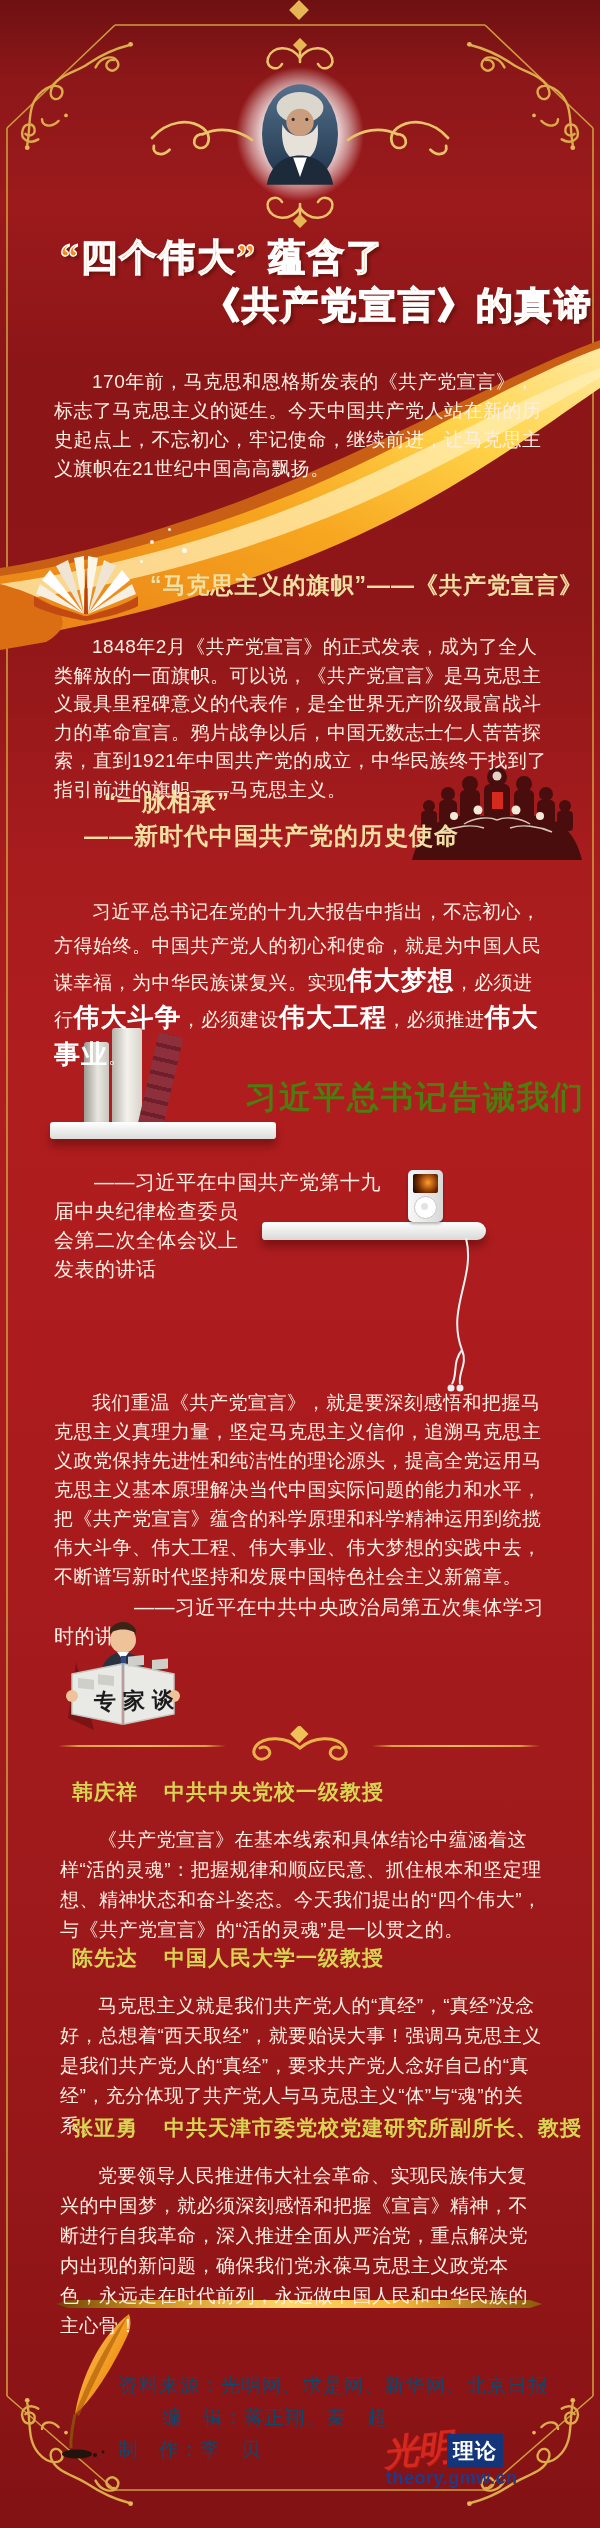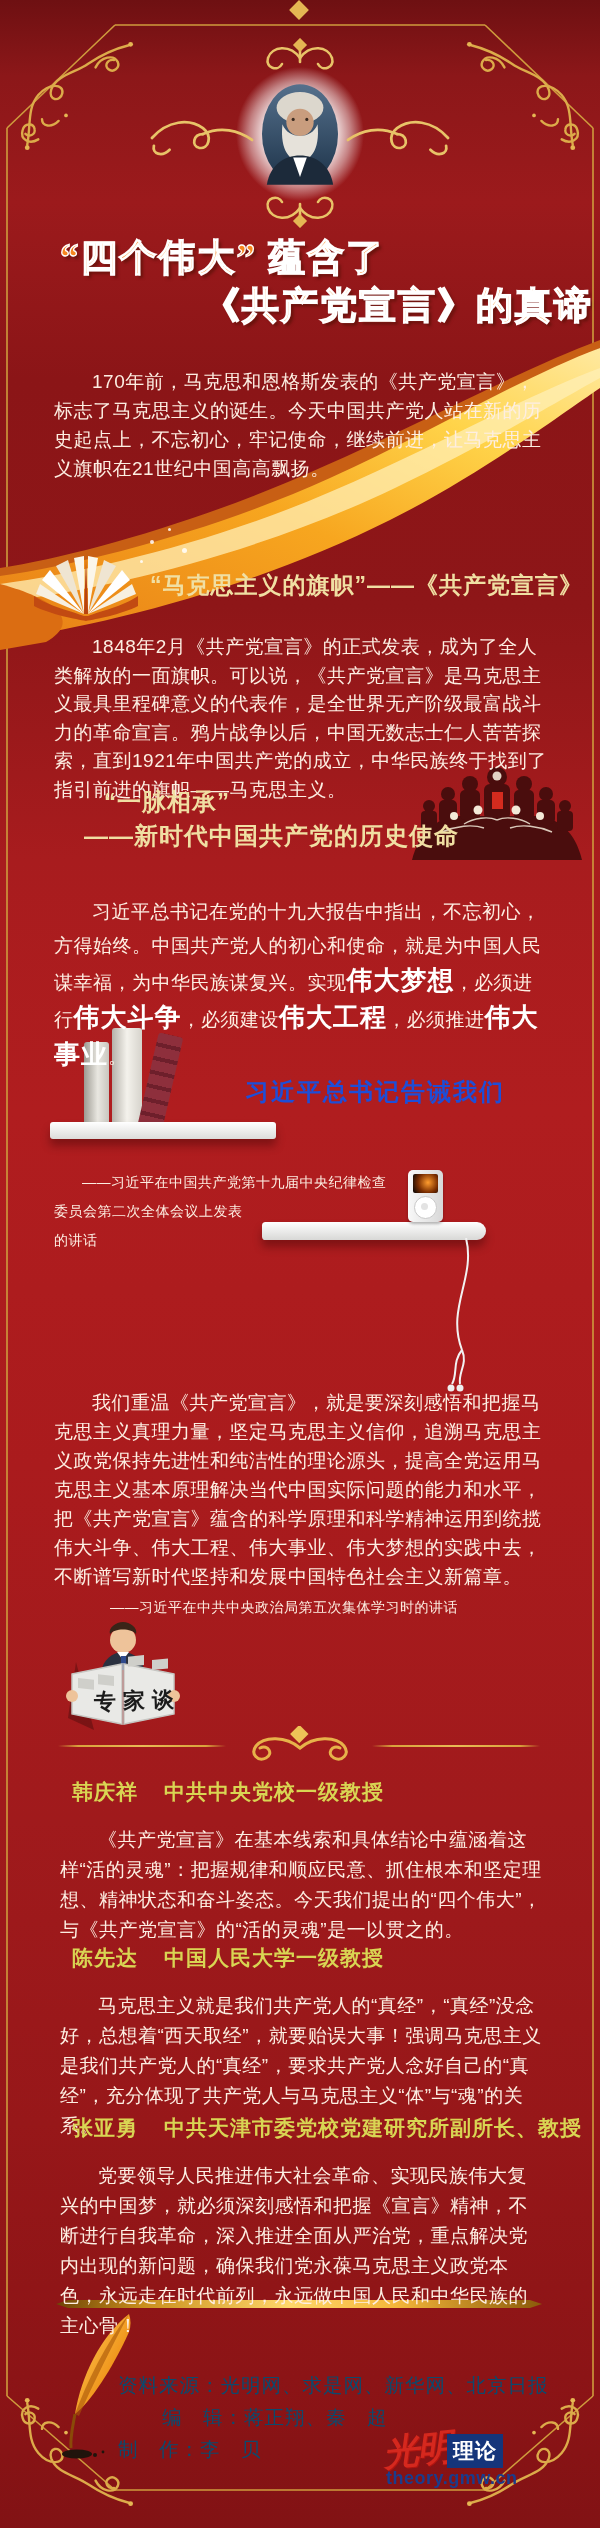--- a/index.html
+++ b/index.html
@@ -44,25 +44,25 @@
   #mission-para{top:876px;line-height:34px;}
   .mission-em{font-size:26px;font-weight:bold;color:#ffffff;letter-spacing:1px;}
   
   .book{position:absolute;z-index:4;border-radius:3px 3px 2px 2px;}
   #book-1{left:84px;top:1042px;width:25px;height:82px;background:linear-gradient(90deg,#9d9a92,#e9e7e1 55%,#c9c6bf);}
   #book-2{left:112px;top:1028px;width:30px;height:96px;background:linear-gradient(90deg,#b5b2aa,#f4f2ec 50%,#d6d3cc);}
   #book-3{left:148px;top:1034px;width:25px;height:94px;transform:rotate(13deg);
     background:repeating-linear-gradient(180deg,#8e2f3c 0 10px,#6e1f2b 10px 14px);}
   #book-shelf-left{left:50px;top:1122px;width:226px;height:17px;background:linear-gradient(180deg,#ffffff,#dcdcda);
     border-radius:3px;box-shadow:0 7px 9px rgba(40,0,0,.35);z-index:5;}
-  #quote-banner{left:245px;top:1076px;font-size:24px;font-weight:bold;color:#1d4ed8;letter-spacing:2px;}
+  #quote-banner{left:245px;top:1076px;font-size:32px;font-weight:bold;color:#4d7c0f;letter-spacing:2px;}
   
   #quote1-block{top:1166px;}
   .float-spacer{float:right;}
-  #quote-attrib-1,#quote-attrib-2{color:#fdeee2;font-size:14px;line-height:29px;}
+  #quote-attrib-1,#quote-attrib-2{color:#fdeee2;font-size:20px;line-height:29px;}
   .attrib{text-indent:2em;margin:2px 0 0 0;}
   #ipod{left:408px;top:1170px;width:35px;height:52px;border-radius:5px;
     background:linear-gradient(90deg,#f8f8f8,#d8d8d8);box-shadow:0 2px 3px rgba(0,0,0,.3);z-index:6;}
   #ipod-screen{margin:4px auto 0;width:25px;height:19px;border-radius:2px;
     background:radial-gradient(circle at 60% 45%,#ff9d2e 0,#7a2d00 55%,#1a0c05 90%);}
   #ipod-wheel{margin:3px auto 0;width:21px;height:21px;border-radius:50%;background:#fff;border:1px solid #c9c9c9;position:relative;}
   #ipod-wheel::after{content:"";position:absolute;left:6px;top:6px;width:7px;height:7px;border-radius:50%;background:#e3e3e3;}
   #book-shelf-right{left:262px;top:1222px;width:224px;height:18px;background:linear-gradient(180deg,#ffffff,#d8d8d6);
     border-radius:4px 10px 10px 4px;box-shadow:0 7px 9px rgba(40,0,0,.35);z-index:5;}
   #earphone-cord{left:438px;top:1238px;z-index:6;}

